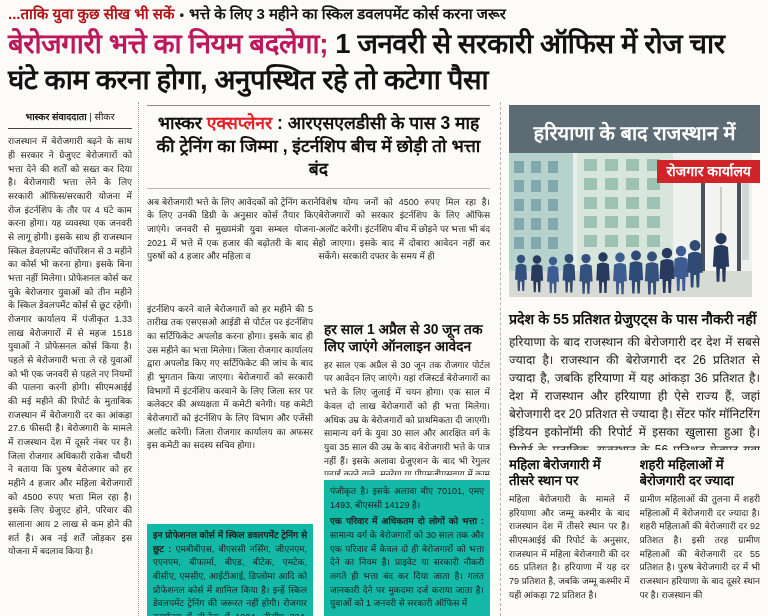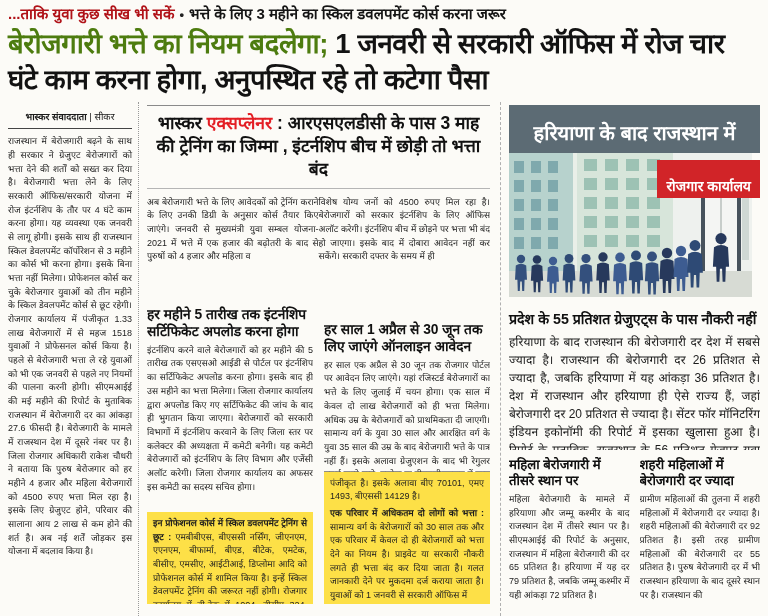--- a/index.html
+++ b/index.html
@@ -5,54 +5,54 @@
   html,body{margin:0;padding:0;background:#e8e8e8;}
   .page{width:768px;height:616px;background:#fcfbf7;font-family:Liberation Sans, sans-serif;
         overflow:hidden;display:flex;flex-direction:column;box-sizing:border-box;color:#1b1b1b;}
   
   .kicker{padding:5px 8px 1px;font-size:15px;font-weight:bold;line-height:1.25;white-space:nowrap;overflow:hidden;}
   .kicker .red{color:#b01218;}
   .kicker .sep{color:#222;margin:0 5px;font-size:13px;}
   .kicker .blk{color:#141414;}
   
   .headline{padding:1px 8px 5px;font-size:27.5px;font-weight:bold;line-height:1.3;letter-spacing:-.4px;max-height:86px;overflow:hidden;}
-  .headline .lead{color:#4d7c0f;}
+  .headline .lead{color:#be185d;}
   .headline .rest{color:#121212;}
   
   .content{flex:1;display:flex;padding:0 6px 0 6px;overflow:hidden;justify-content:flex-end;}
   
   .col-left{width:124px;flex:0 0 auto;padding:6px 6px 0 2px;border-right:1px dotted #9a9a9a;overflow:hidden;}
   .byline{text-align:center;font-size:9.5px;padding:2px 0 5px;border-bottom:1px solid #444;margin-bottom:6px;}
   .byline .bn{font-weight:bold;}
   .body-sm{font-size:9px;line-height:1.52;text-align:justify;color:#1d1d1d;}
   
-  .col-mid{flex:1;padding:3px 8px 12px;display:flex;flex-direction:column;overflow:hidden;}
+  .col-mid{flex:1;padding:3px 8px 0;display:flex;flex-direction:column;overflow:hidden;}
   .exp-head{border-top:1.5px solid #8a8a8a;border-bottom:1px solid #b5b5b5;padding:6px 2px 7px;
             text-align:center;font-size:17.5px;font-weight:bold;line-height:1.3;color:#111;}
   .exp-head .accent{color:#e31e24;}
   .intro{display:flex;padding:7px 0 3px;height:104px;overflow:hidden;border-bottom:0;}
   .intro>div{flex:1;}
   .secs{display:flex;gap:11px;flex:1;overflow:hidden;}
   .sec{flex:1;display:flex;flex-direction:column;overflow:hidden;}
   .sec h3{font-size:13.8px;line-height:1.28;margin:3px 0 3px;color:#101010;}
   .sec .sbody{overflow:hidden;}
   .sec.s1 .sbody{height:168px;}
   .sec.s2{padding-top:15px;}
   .sec.s2 .sbody{height:116px;}
-  .hl{background:#fde047;padding:5px 6px;margin-top:auto;overflow:hidden;}
+  .hl{background:#14b8a6;padding:5px 6px;margin-top:auto;overflow:hidden;}
   .hl.l{height:82px;}
   .hl.r{height:126px;}
   .hl p{margin:0 0 3px;}
   
   .col-right{width:251px;flex:0 0 auto;padding:3px 2px 0 8px;border-left:1px dashed #b0b0b0;margin-left:2px;overflow:hidden;}
   .photo{position:relative;height:198px;overflow:hidden;}
   .band{background:#5c6b74;color:#ffffff;text-align:center;font-weight:bold;font-size:20px;line-height:1.35;padding:15px 2px 6px;}
   .scene{height:144px;}
   .scene svg{display:block;}
-  .tag{position:absolute;top:55px;right:0;background:#d12428;color:#fff;font-weight:bold;font-size:14px;padding:16px 9px 3px;}
+  .tag{position:absolute;top:55px;right:0;background:#d12428;color:#fff;font-weight:bold;font-size:14px;padding:1px 9px 3px;}
   .r-h1{font-size:14.2px;font-weight:bold;line-height:1.3;margin:7px 0 4px;color:#0f0f0f;}
   .r-b1{font-size:12px;line-height:1.5;text-align:justify;height:117px;overflow:hidden;}
   .r-subs{display:flex;gap:10px;margin-top:7px;overflow:hidden;}
   .r-sub{flex:1;overflow:hidden;}
   .r-sub h4{font-size:13.2px;line-height:1.22;margin:0 0 4px;color:#0f0f0f;}
   .r-sub .sbody{height:112px;overflow:hidden;}
   b{font-weight:bold;}
 </style>
 </head>
 <body>
@@ -81,21 +81,20 @@
         <span>भास्कर </span><span class="accent">एक्सप्लेनर</span><span> : आरएसएलडीसी के पास 3 माह की ट्रेनिंग का जिम्मा , इंटर्नशिप बीच में छोड़ी तो भत्ता बंद</span>
       </div>
 
       <div class="intro body-sm">
         <div>अब बेरोजगारी भत्ते के लिए आवेदकों को ट्रेनिंग कराने के लिए उनकी डिग्री के अनुसार कोर्स तैयार किए जाएंगे। जनवरी से मुख्यमंत्री युवा सम्बल योजना- 2021 में भत्ते में एक हजार की बढ़ोतरी के बाद से पुरुषों को 4 हजार और महिला व</div>
         <div>विशेष योग्य जनों को 4500 रुपए मिल रहा है। बेरोजगारों को सरकार इंटर्नशिप के लिए ऑफिस अलॉट करेगी। इंटर्नशिप बीच में छोड़ने पर भत्ता भी बंद हो जाएगा। इसके बाद में दोबारा आवेदन नहीं कर सकेंगे। सरकारी दफ्तर के समय में ही</div>
       </div>
 
       <div class="secs">
         <div class="sec s1">
-          <h3>हर महीने 5 तारीख तक इंटर्नशिप सर्टिफिकेट अपलोड करना होगा</h3>
           <div class="sbody body-sm">इंटर्नशिप करने वाले बेरोजगारों को हर महीने की 5 तारीख तक एसएसओ आईडी से पोर्टल पर इंटर्नशिप का सर्टिफिकेट अपलोड करना होगा। इसके बाद ही उस महीने का भत्ता मिलेगा। जिला रोजगार कार्यालय द्वारा अपलोड किए गए सर्टिफिकेट की जांच के बाद ही भुगतान किया जाएगा। बेरोजगारों को सरकारी विभागों में इंटर्नशिप करवाने के लिए जिला स्तर पर कलेक्टर की अध्यक्षता में कमेटी बनेगी। यह कमेटी बेरोजगारों को इंटर्नशिप के लिए विभाग और एजेंसी अलॉट करेगी। जिला रोजगार कार्यालय का अफसर इस कमेटी का सदस्य सचिव होगा।</div>
           <div class="hl l body-sm">
             <p><b>इन प्रोफेशनल कोर्स में स्किल डवलपमेंट ट्रेनिंग से छूट :</b><span> एमबीबीएस, बीएससी नर्सिंग, जीएनएम, एएनएम, बीफार्मा, बीएड, बीटेक, एमटेक, बीसीए, एमसीए, आईटीआई, डिप्लोमा आदि को प्रोफेशनल कोर्स में शामिल किया है। इन्हें स्किल डेवलपमेंट ट्रेनिंग की जरूरत नहीं होगी। रोजगार कार्यालय में बी-टेक में 1004, बीसीए 324, एमसीए 27, आईटीआई 32, डिप्लोमा 24, एमबीए 13, बीएससी नर्सिंग 94, जीएनएम 20 है।</span></p>
           </div>
         </div>
         <div class="sec s2">
           <h3>हर साल 1 अप्रैल से 30 जून तक लिए जाएंगे ऑनलाइन आवेदन</h3>
           <div class="sbody body-sm">हर साल एक अप्रैल से 30 जून तक रोजगार पोर्टल पर आवेदन लिए जाएंगे। यहां रजिस्टर्ड बेरोजगारों का भत्ते के लिए जुलाई में चयन होगा। एक साल में केवल दो लाख बेरोजगारों को ही भत्ता मिलेगा। अधिक उम्र के बेरोजगारों को प्राथमिकता दी जाएगी। सामान्य वर्ग के युवा 30 साल और आरक्षित वर्ग के युवा 35 साल की उम्र के बाद बेरोजगारी भत्ते के पात्र नहीं हैं। इसके अलावा ग्रेजुएशन के बाद भी रेगुलर पढ़ाई करने वाले, मनरेगा या पीएमजीएसवाय में काम करने वाले ग्रेजुएट, परिवार की आय सालाना 2 लाख से ज्यादा होने पर, केंद्र या राज्य सरकार की स्कॉलरशिप लेने वालों को भत्ता नहीं मिलेगा।</div>
           <div class="hl r body-sm">
             <p>पंजीकृत है। इसके अलावा बीए 70101, एमए 1493, बीएससी 14129 है।</p>

